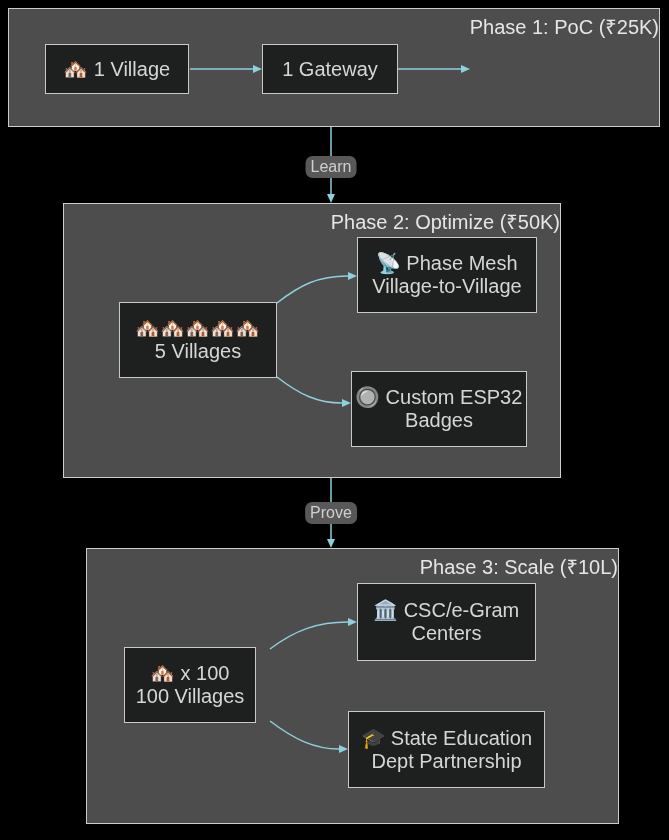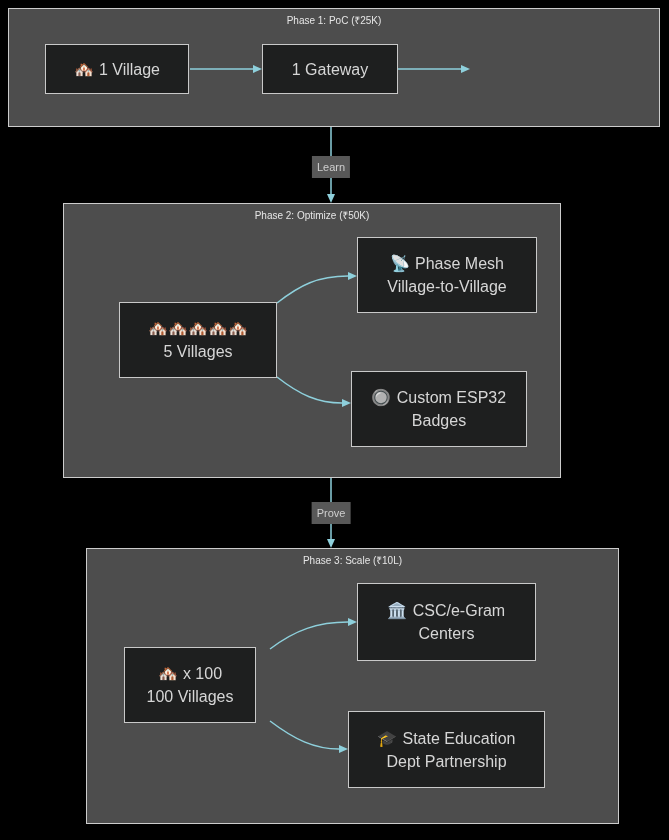--- a/index.html
+++ b/index.html
@@ -20,23 +20,23 @@
     background: #4d4d4d;
     border: 1px solid #cccccc;
     box-sizing: border-box;
     z-index: 1;
   }
   .cluster-title {
     position: absolute;
     top: 4px;
     left: 0;
     width: 100%;
-    text-align: center;
+    text-align: right;
     color: #e6e6e6;
-    font-size: 10px;
+    font-size: 20px;
     z-index: 2;
   }
   #cluster-phase1 { left: 8px;  top: 8px;   width: 652px; height: 119px; }
   #cluster-phase2 { left: 63px; top: 203px; width: 498px; height: 275px; }
   #cluster-phase3 { left: 86px; top: 548px; width: 533px; height: 276px; }
 
   .edges-layer {
     position: absolute;
     left: 0; top: 0;
     width: 669px;
@@ -49,21 +49,21 @@
     stroke: #8ed0dc;
     stroke-width: 1.5;
   }
 
   .node {
     position: absolute;
     background: #1e1f1f;
     border: 1px solid #c9c9c9;
     box-sizing: border-box;
     color: #d6d6d6;
-    font-size: 16px;
+    font-size: 20px;
     line-height: 23px;
     text-align: center;
     display: flex;
     flex-direction: column;
     justify-content: center;
     align-items: center;
     z-index: 4;
   }
   .node .emoji { margin-right: 5px; }
 
@@ -75,25 +75,26 @@
   #node-esp32       { left: 351px; top: 371px; width: 176px; height: 76px; align-items: center; }
   #node-villages100 { left: 124px; top: 647px; width: 132px; height: 76px; }
   #node-csc         { left: 357px; top: 583px; width: 179px; height: 78px; }
   #node-state       { left: 348px; top: 711px; width: 197px; height: 77px; }
 
   .edge-label {
     position: absolute;
     transform: translate(-50%, -50%);
     background: #585858;
     color: #cfcfcf;
-    font-size: 11px;
+    font-size: 16px;
     line-height: 20px;
     padding: 1px 5px;
     z-index: 5;
     white-space: nowrap;
+    border-radius: 7px;
   }
   #edge-label-learn { left: 331px; top: 167px; }
   #edge-label-prove { left: 331px; top: 513px; }
 </style>
 </head>
 <body>
 
 <div class="stage">
 
   <div class="cluster" id="cluster-phase1">

